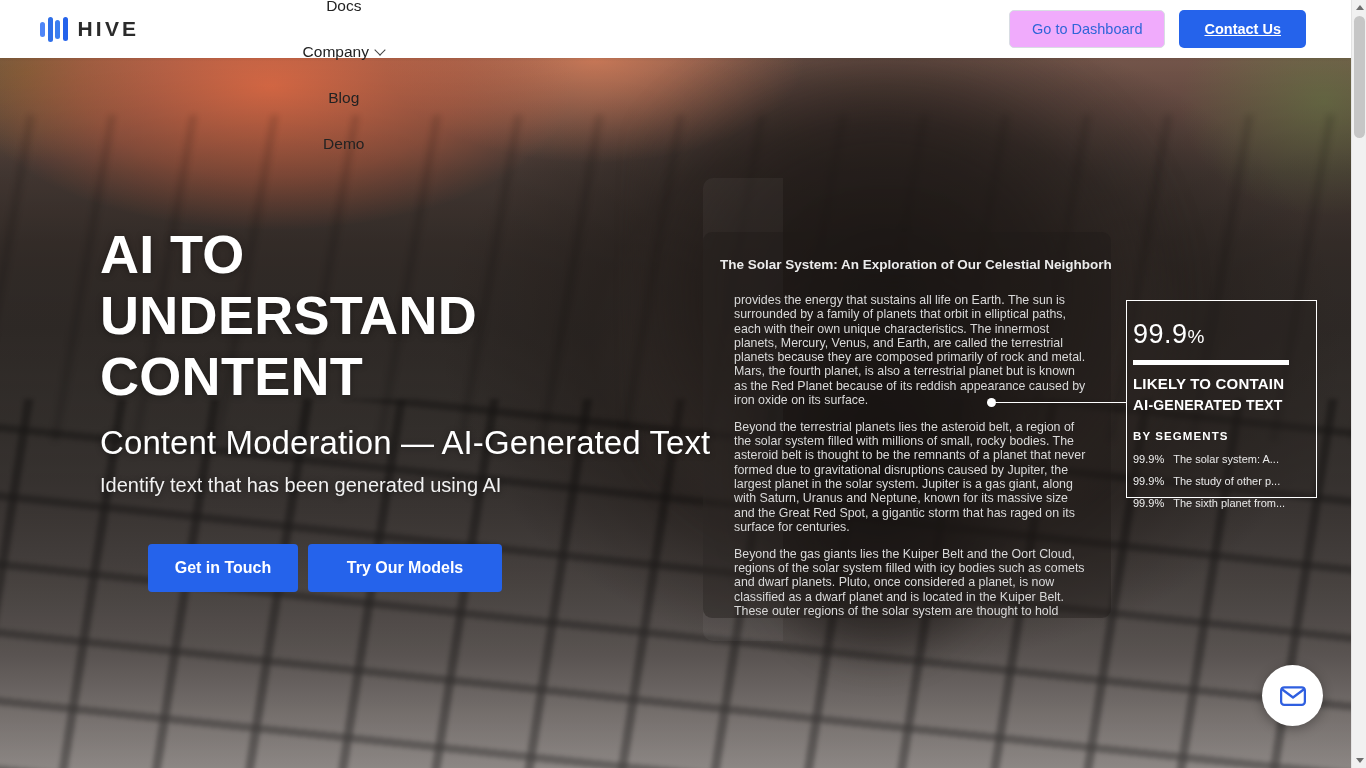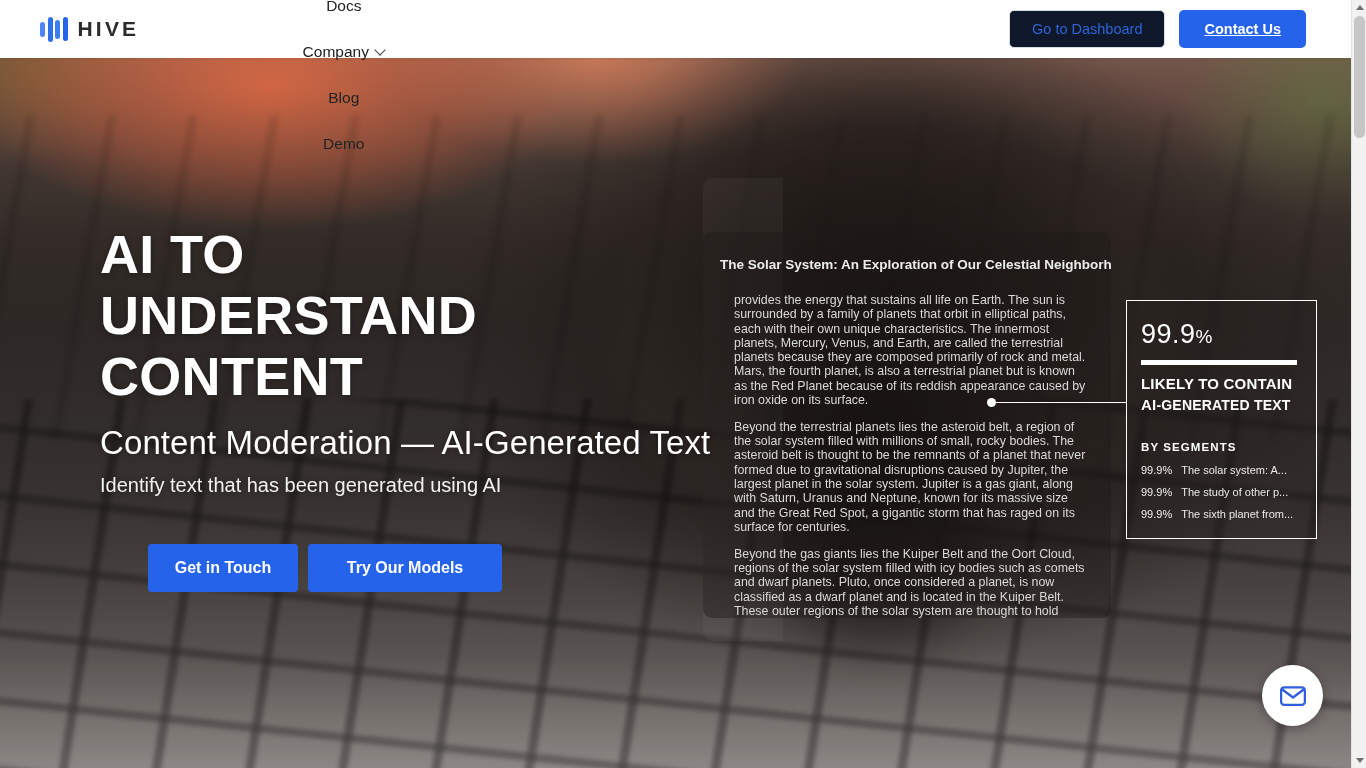--- a/index.html
+++ b/index.html
@@ -42,21 +42,21 @@
   .chev { display: inline-block; width: 9px; height: 9px; position: relative; top: -2px; }
   .chev::before {
     content: ""; position: absolute; left: 0; top: 0;
     width: 7px; height: 7px;
     border-right: 1.8px solid #444; border-bottom: 1.8px solid #444;
     transform: rotate(45deg);
   }
 
   .header-actions { display: flex; align-items: center; gap: 14px; margin-left: auto; margin-right: 45px; }
   .btn-outline {
-    border: 1px solid #d8dde3; background: #0f172a; color: #2f65d8;
+    border: 1px solid #d8dde3; background: #f0abfc; color: #2f65d8;
     font-size: 14.5px; font-weight: 500;
     padding: 10px 22px; border-radius: 5px; cursor: pointer; white-space: nowrap;
   }
   .btn-primary {
     border: none; background: #2563eb; color: #fff;
     font-size: 14.5px; font-weight: 700;
     padding: 11px 25px; border-radius: 5px; cursor: pointer; white-space: nowrap; text-decoration: underline;
   }
 
   
@@ -174,40 +174,40 @@
   }
   .connector-dot {
     position: absolute; left: 987px; top: 398px;
     width: 9px; height: 9px; border-radius: 50%;
     background: #ffffff; z-index: 13;
   }
 
   
   .result-card {
     position: absolute; left: 1126px; top: 300px;
-    width: 191px; height: 239px;
+    width: 191px; height: 198px;
     border: 1.5px solid #ffffff;
     background: rgba(40,35,32,0.38);
     z-index: 14;
-    padding: 18px 16px 0 14px;
+    padding: 18px 16px 0 6px;
   }
   .score {
     font-size: 27px; font-weight: 400; color: #fff;
     letter-spacing: 0.5px; line-height: 30px;
   }
   .score .pct { font-size: 19px; }
   .score-bar { margin-top: 8px; width: 156px; height: 5px; background: #ffffff; }
   .verdict {
     margin-top: 8px;
     font-size: 15px; font-weight: 700; color: #fff;
     line-height: 21px; letter-spacing: .2px;
   }
   .verdict .small-caps { font-size: 14px; }
   .seg-title {
-    margin-top: 25px;
+    margin-top: 14px;
     font-size: 11.5px; font-weight: 700; color: #fff; letter-spacing: 1.1px;
   }
   .seg-list { margin-top: 11px; }
   .seg-row {
     display: flex; align-items: baseline; gap: 9px;
     margin-bottom: 10px;
     font-size: 11px; color: #f0f0f0; white-space: nowrap;
   }
   .seg-pct { font-weight: 400; }
   .seg-text { color: #e9e9e9; }

